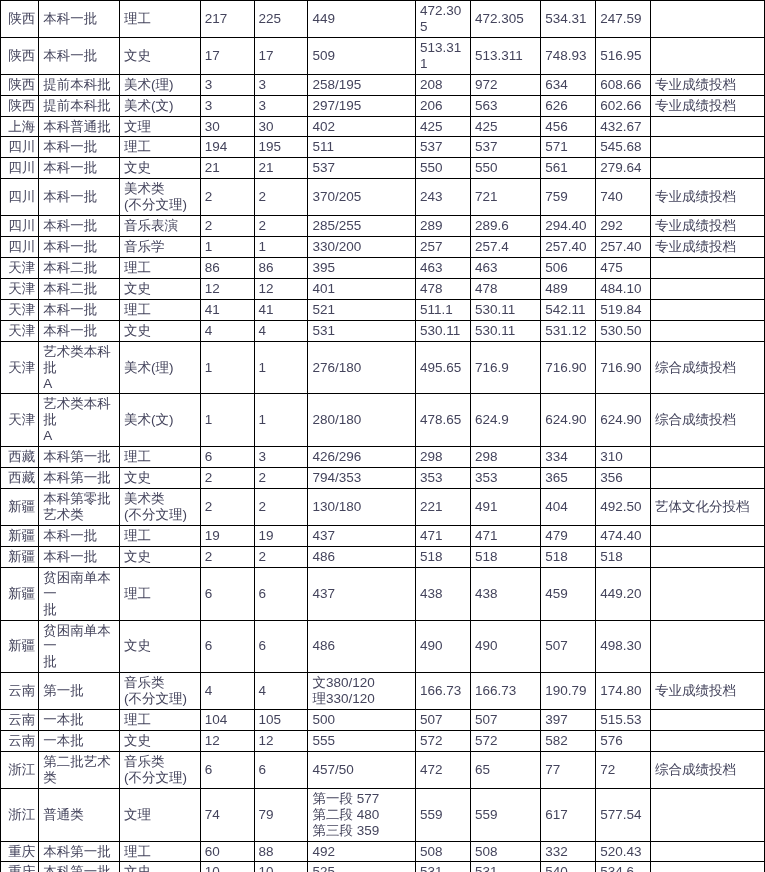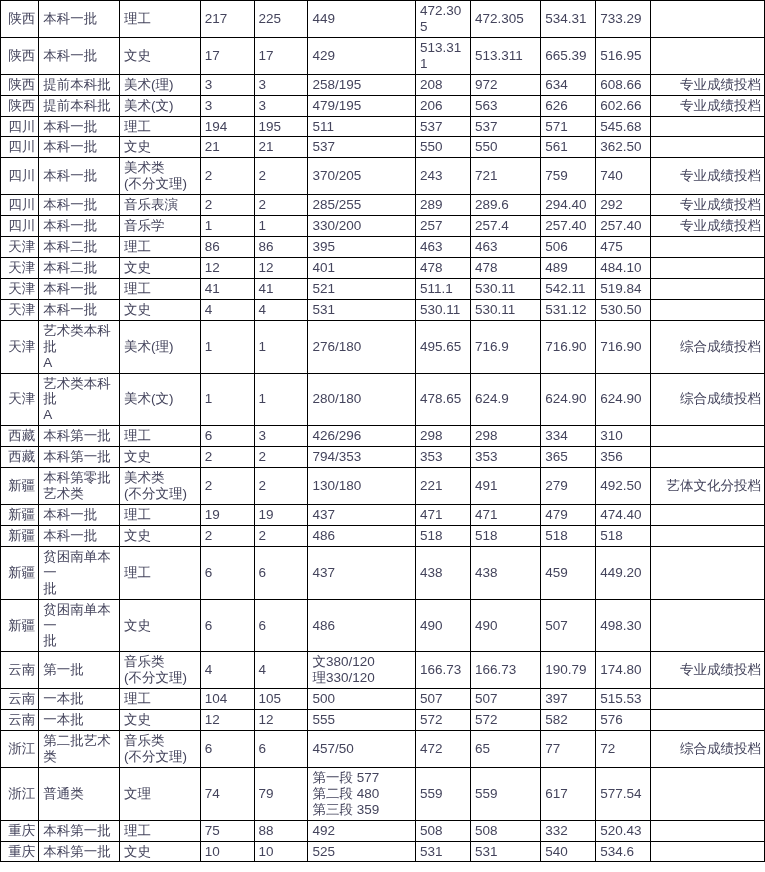--- a/index.html
+++ b/index.html
@@ -37,21 +37,21 @@
   col.c-plan     { width: 52px; }
   col.c-actual   { width: 52px; }
   col.c-control  { width: 104px; }
   col.c-min      { width: 53px; }
   col.c-minfile  { width: 68px; }
   col.c-max      { width: 53px; }
   col.c-avg      { width: 53px; }
   col.c-note     { width: 110px; }
 
   td.cell-province { text-align: right; }
-  td.cell-note     { text-align: right; margin-top: 12px; }
+  td.cell-note     { text-align: left; margin-top: 12px; }
 </style>
 </head>
 <body>
 
 <table class="score-table">
   <colgroup>
     <col class="c-province">
     <col class="c-batch">
     <col class="c-major">
     <col class="c-plan">
@@ -67,33 +67,33 @@
       <tr>
         <td class="cell-province">陕西</td>
         <td class="cell-batch">本科一批</td>
         <td class="cell-major">理工</td>
         <td class="cell-plan">217</td>
         <td class="cell-actual">225</td>
         <td class="cell-control_line">449</td>
         <td class="cell-min_score">472.305</td>
         <td class="cell-min_file_score">472.305</td>
         <td class="cell-max_score">534.31</td>
-        <td class="cell-avg_score">733.29</td>
+        <td class="cell-avg_score">247.59</td>
         <td class="cell-note"></td>
       </tr>
       <tr>
         <td class="cell-province">陕西</td>
         <td class="cell-batch">本科一批</td>
         <td class="cell-major">文史</td>
         <td class="cell-plan">17</td>
         <td class="cell-actual">17</td>
-        <td class="cell-control_line">429</td>
+        <td class="cell-control_line">509</td>
         <td class="cell-min_score">513.311</td>
         <td class="cell-min_file_score">513.311</td>
-        <td class="cell-max_score">665.39</td>
+        <td class="cell-max_score">748.93</td>
         <td class="cell-avg_score">516.95</td>
         <td class="cell-note"></td>
       </tr>
       <tr>
         <td class="cell-province">陕西</td>
         <td class="cell-batch">提前本科批</td>
         <td class="cell-major">美术(理)</td>
         <td class="cell-plan">3</td>
         <td class="cell-actual">3</td>
         <td class="cell-control_line">258/195</td>
@@ -102,26 +102,39 @@
         <td class="cell-max_score">634</td>
         <td class="cell-avg_score">608.66</td>
         <td class="cell-note">专业成绩投档</td>
       </tr>
       <tr>
         <td class="cell-province">陕西</td>
         <td class="cell-batch">提前本科批</td>
         <td class="cell-major">美术(文)</td>
         <td class="cell-plan">3</td>
         <td class="cell-actual">3</td>
-        <td class="cell-control_line">479/195</td>
+        <td class="cell-control_line">297/195</td>
         <td class="cell-min_score">206</td>
         <td class="cell-min_file_score">563</td>
         <td class="cell-max_score">626</td>
         <td class="cell-avg_score">602.66</td>
         <td class="cell-note">专业成绩投档</td>
+      </tr>
+      <tr>
+        <td class="cell-province">上海</td>
+        <td class="cell-batch">本科普通批</td>
+        <td class="cell-major">文理</td>
+        <td class="cell-plan">30</td>
+        <td class="cell-actual">30</td>
+        <td class="cell-control_line">402</td>
+        <td class="cell-min_score">425</td>
+        <td class="cell-min_file_score">425</td>
+        <td class="cell-max_score">456</td>
+        <td class="cell-avg_score">432.67</td>
+        <td class="cell-note"></td>
       </tr>
       <tr>
         <td class="cell-province">四川</td>
         <td class="cell-batch">本科一批</td>
         <td class="cell-major">理工</td>
         <td class="cell-plan">194</td>
         <td class="cell-actual">195</td>
         <td class="cell-control_line">511</td>
         <td class="cell-min_score">537</td>
         <td class="cell-min_file_score">537</td>
@@ -132,21 +145,21 @@
       <tr>
         <td class="cell-province">四川</td>
         <td class="cell-batch">本科一批</td>
         <td class="cell-major">文史</td>
         <td class="cell-plan">21</td>
         <td class="cell-actual">21</td>
         <td class="cell-control_line">537</td>
         <td class="cell-min_score">550</td>
         <td class="cell-min_file_score">550</td>
         <td class="cell-max_score">561</td>
-        <td class="cell-avg_score">362.50</td>
+        <td class="cell-avg_score">279.64</td>
         <td class="cell-note"></td>
       </tr>
       <tr>
         <td class="cell-province">四川</td>
         <td class="cell-batch">本科一批</td>
         <td class="cell-major">美术类
 (不分文理)</td>
         <td class="cell-plan">2</td>
         <td class="cell-actual">2</td>
         <td class="cell-control_line">370/205</td>
@@ -292,21 +305,21 @@
         <td class="cell-province">新疆</td>
         <td class="cell-batch">本科第零批
 艺术类</td>
         <td class="cell-major">美术类
 (不分文理)</td>
         <td class="cell-plan">2</td>
         <td class="cell-actual">2</td>
         <td class="cell-control_line">130/180</td>
         <td class="cell-min_score">221</td>
         <td class="cell-min_file_score">491</td>
-        <td class="cell-max_score">279</td>
+        <td class="cell-max_score">404</td>
         <td class="cell-avg_score">492.50</td>
         <td class="cell-note">艺体文化分投档</td>
       </tr>
       <tr>
         <td class="cell-province">新疆</td>
         <td class="cell-batch">本科一批</td>
         <td class="cell-major">理工</td>
         <td class="cell-plan">19</td>
         <td class="cell-actual">19</td>
         <td class="cell-control_line">437</td>
@@ -424,21 +437,21 @@
         <td class="cell-min_score">559</td>
         <td class="cell-min_file_score">559</td>
         <td class="cell-max_score">617</td>
         <td class="cell-avg_score">577.54</td>
         <td class="cell-note"></td>
       </tr>
       <tr>
         <td class="cell-province">重庆</td>
         <td class="cell-batch">本科第一批</td>
         <td class="cell-major">理工</td>
-        <td class="cell-plan">75</td>
+        <td class="cell-plan">60</td>
         <td class="cell-actual">88</td>
         <td class="cell-control_line">492</td>
         <td class="cell-min_score">508</td>
         <td class="cell-min_file_score">508</td>
         <td class="cell-max_score">332</td>
         <td class="cell-avg_score">520.43</td>
         <td class="cell-note"></td>
       </tr>
       <tr>
         <td class="cell-province">重庆</td>

